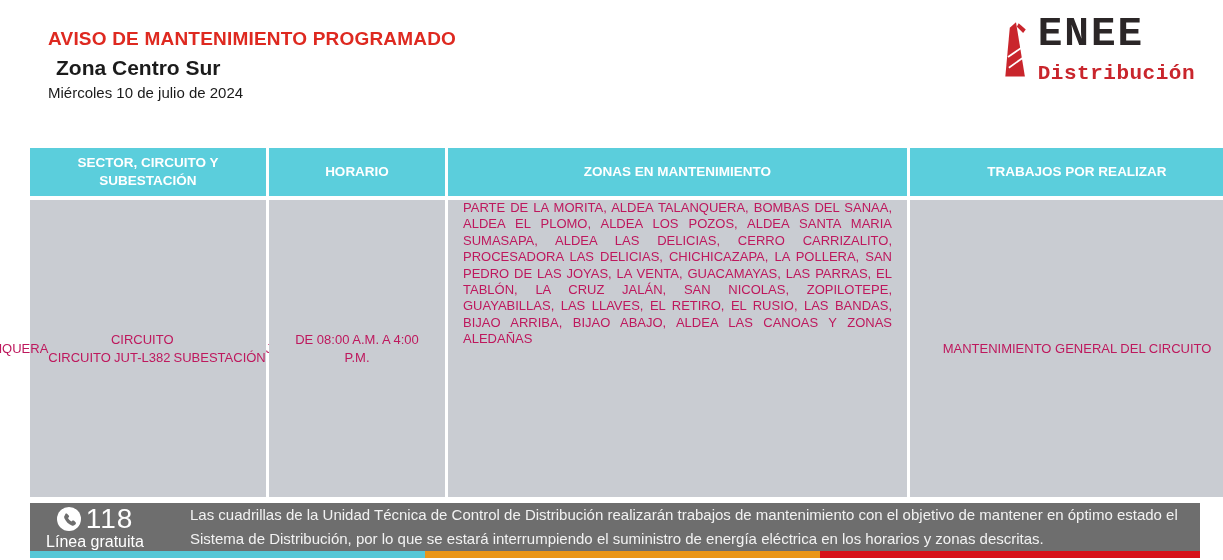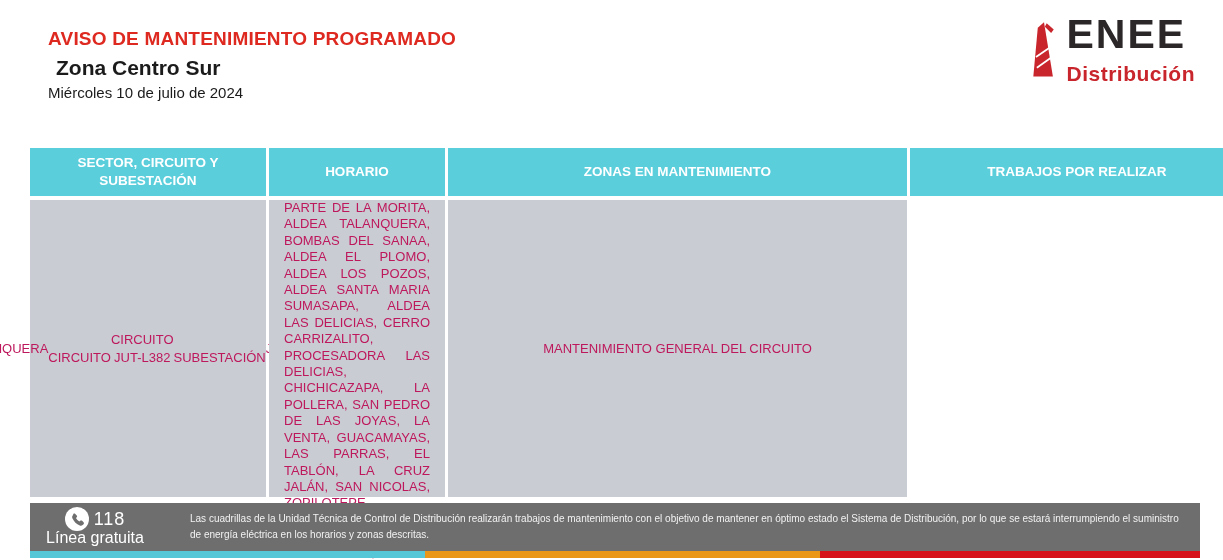--- a/index.html
+++ b/index.html
@@ -6,21 +6,21 @@
   html,body { background:#fff; }
   body { font-family:"Liberation Sans", sans-serif; }
   .page { position:relative; width:1223px; height:560px; background:#fff; overflow:hidden; }
 
   
   .top-title { position:absolute; left:48px; top:28px; font-size:19px; font-weight:700; color:#DE2920; letter-spacing:0.2px; }
   .top-zone  { position:absolute; left:56px; top:56px; font-size:21px; font-weight:600; color:#1b1b1b; }
   .top-date  { position:absolute; left:48px; top:84px; font-size:15px; font-weight:400; color:#1b1b1b; }
 
   
-  .logo { position:absolute; right:28px; top:14px; display:flex; align-items:flex-start; }
+  .logo { position:absolute; right:28px; top:14px; display:flex; align-items:flex-start;font-family:Liberation Mono, monospace; }
   .logo-pole { margin-right:6px; margin-top:4px; }
   .logo-texts { display:flex; flex-direction:column; line-height:1; }
   .logo-name { font-size:41px; font-weight:800; color:#2B2627; letter-spacing:2px; }
   .logo-sub  { font-size:21px; font-weight:700; color:#C9252C; margin-top:8px; letter-spacing:0.5px; }
 
   
   .tbl { position:absolute; left:30px; top:148px; width:1214px;
          display:grid; grid-template-columns:236px 176px 459px 1fr; gap:4px 3px; background:#fff; }
   .th { background:#5BCEDC; color:#fff; font-size:13.5px; font-weight:700; text-align:center;
         display:flex; align-items:center; justify-content:center; height:48px; padding:0 20px; line-height:1.35; }
@@ -31,23 +31,23 @@
   .td-schedule { padding:0 12px; line-height:18px; }
   .td-zones { align-items:stretch; justify-content:center; text-align:justify; padding:0 15px; line-height:16.4px; }
   .td-work { padding:0 10px; line-height:18px; }
 
   
   .footer { position:absolute; left:30px; top:503px; width:1170px; height:48px; background:#6E6E6E;
             display:flex; align-items:center; }
   .phone-block { width:130px; display:flex; flex-direction:column; align-items:center; justify-content:center; }
   .phone-row { display:flex; align-items:center; }
   .phone-circle { width:24px; height:24px; border-radius:50%; background:#fff; display:flex; align-items:center; justify-content:center; margin-right:5px; }
-  .phone-number { color:#fff; font-size:18px; font-weight:400; letter-spacing:1px; }
+  .phone-number { color:#fff; font-size:28px; font-weight:400; letter-spacing:1px; }
   .phone-label { color:#fff; font-size:16px; margin-top:-2px; }
-  .footer-note { flex:1; color:#f2f2f2; font-size:10px; line-height:1.62; padding:0 18px 0 30px; }
+  .footer-note { flex:1; color:#f2f2f2; font-size:15px; line-height:1.62; padding:0 18px 0 30px; }
 
   
   .strip { position:absolute; left:30px; top:551px; width:1170px; height:7px; display:flex; }
   .strip-cyan   { width:395px; background:#56C7D6; }
   .strip-orange { width:395px; background:#EA9617; }
   .strip-red    { flex:1;      background:#D6121B; }
 </style>
 </head>
 <body>
 
@@ -79,20 +79,23 @@
     <div class="th">TRABAJOS POR REALIZAR</div>
 
     <div class="td">
       <div class="line">TALANQUERA</div>
       <div class="line group-gap">CIRCUITO</div>
       <div class="line">CIRCUITO JUT-L382</div>
       <div class="line group-gap">SUBESTACIÓN</div>
       <div class="line">JUTICALPA</div>
     </div>
 
+    <div class="td td-schedule">
+      <div>DE 08:00 A.M. A 4:00 P.M.</div>
+    </div>
 
     <div class="td td-zones">
       <div>PARTE DE LA MORITA, ALDEA TALANQUERA, BOMBAS DEL SANAA, ALDEA EL PLOMO, ALDEA LOS POZOS, ALDEA SANTA MARIA SUMASAPA, ALDEA LAS DELICIAS, CERRO CARRIZALITO, PROCESADORA LAS DELICIAS, CHICHICAZAPA, LA POLLERA, SAN PEDRO DE LAS JOYAS, LA VENTA, GUACAMAYAS, LAS PARRAS, EL TABLÓN, LA CRUZ JALÁN, SAN NICOLAS, ZOPILOTEPE, GUAYABILLAS, LAS LLAVES, EL RETIRO, EL RUSIO, LAS BANDAS, BIJAO ARRIBA, BIJAO ABAJO, ALDEA LAS CANOAS Y ZONAS ALEDAÑAS</div>
     </div>
 
     <div class="td td-work">
       <div>MANTENIMIENTO GENERAL DEL CIRCUITO</div>
     </div>
   </div>
 

